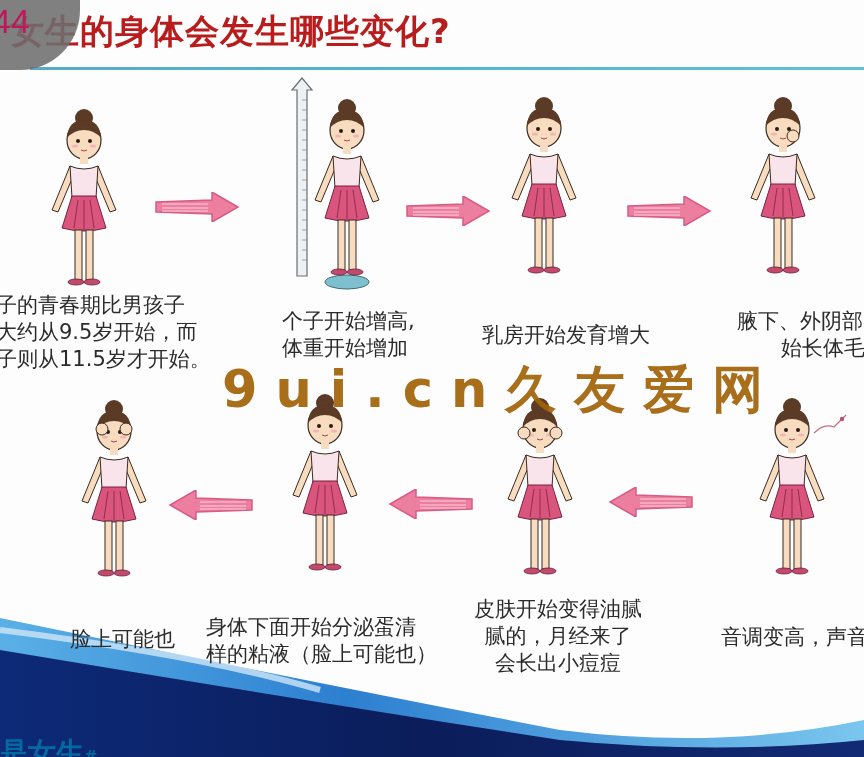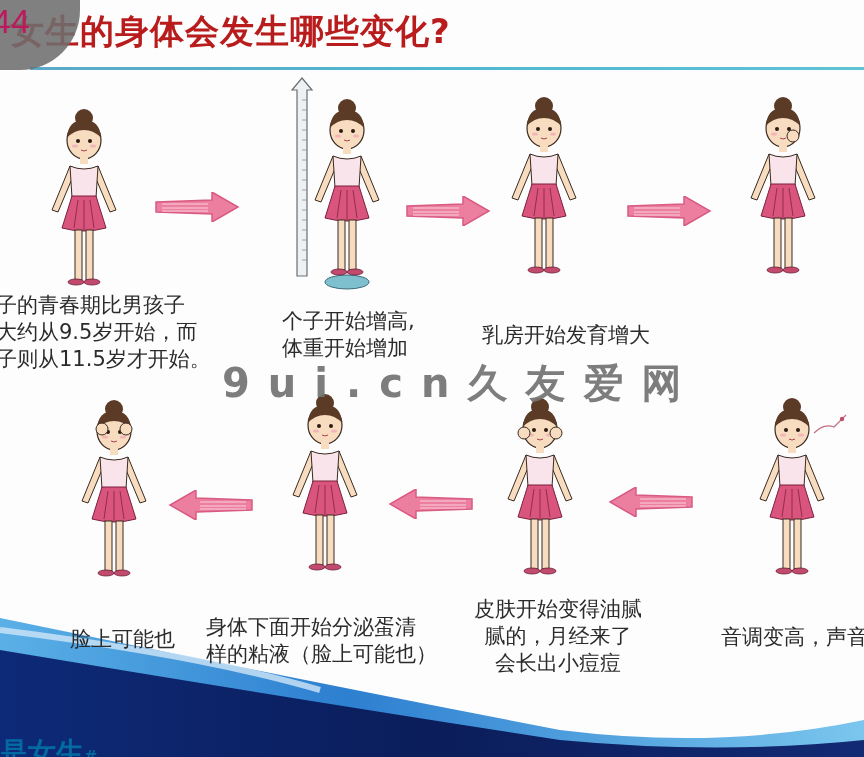--- a/index.html
+++ b/index.html
@@ -18,22 +18,22 @@
                 background: rgba(110,110,110,0.88); border-radius: 0 0 60px 0; z-index: 5; }
   .page-badge span { position: absolute; left: 32px; top: 32px; font-size: 34px; color: #be185d;
                      font-family: Liberation Sans, sans-serif; }
 
   .figure { position: absolute; }
   .caption { position: absolute; font-size: 21px; color: #2b2b2b; line-height: 27px; white-space: nowrap; }
   .caption.center { text-align: center; }
 
   .arrow { position: absolute; width: 86px; height: 30px; }
 
-  .watermark { position: absolute; left: 222px; top: 356px; font-size: 40px; font-weight: bold;
-               color: #737373; letter-spacing: 18px; white-space: nowrap; z-index: 6;
+  .watermark { position: absolute; left: 222px; top: 356px; font-size: 51px; font-weight: bold;
+               color: #a16207; letter-spacing: 18px; white-space: nowrap; z-index: 6;
                font-family: "DejaVu Sans", sans-serif; opacity: 0.92; }
 
   .footer-wave { position: absolute; left: 0; top: 600px; width: 864px; height: 157px; }
   .hashtag { position: absolute; left: 0; top: 734px; font-size: 28px; font-weight: bold; color: #0369a1;
              white-space: nowrap; z-index: 3; font-family: "DejaVu Serif", serif; }
   .hashtag small { font-size: 16px; }
 </style>
 </head>
 <body>
 
@@ -160,20 +160,24 @@
     <div>大约从9.5岁开始，而</div>
     <div>子则从11.5岁才开始。</div>
   </div>
   <div class="caption" style="left:282px; top:308px;">
     <div>个子开始增高,</div>
     <div>体重开始增加</div>
   </div>
   <div class="caption" style="left:482px; top:322px;">
     <div>乳房开始发育增大</div>
   </div>
+  <div class="caption center" style="left:735px; top:308px;">
+    <div>腋下、外阴部</div>
+    <div style="padding-left:46px;text-align:left;">始长体毛</div>
+  </div>
 
   <div class="watermark">9ui.cn久友爱网</div>
 
   <div class="figure" style="left:64px; top:394px; width:100px; height:200px;">
     <svg width="100" height="200" viewBox="0 0 100 190">
         <use href="#girl"></use>
       <circle cx="38" cy="30" r="6" fill="#f7dcc0" stroke="#3a2a20" stroke-width="1"></circle>
       <circle cx="62" cy="30" r="6" fill="#f7dcc0" stroke="#3a2a20" stroke-width="1"></circle>
       </svg>
   </div>

